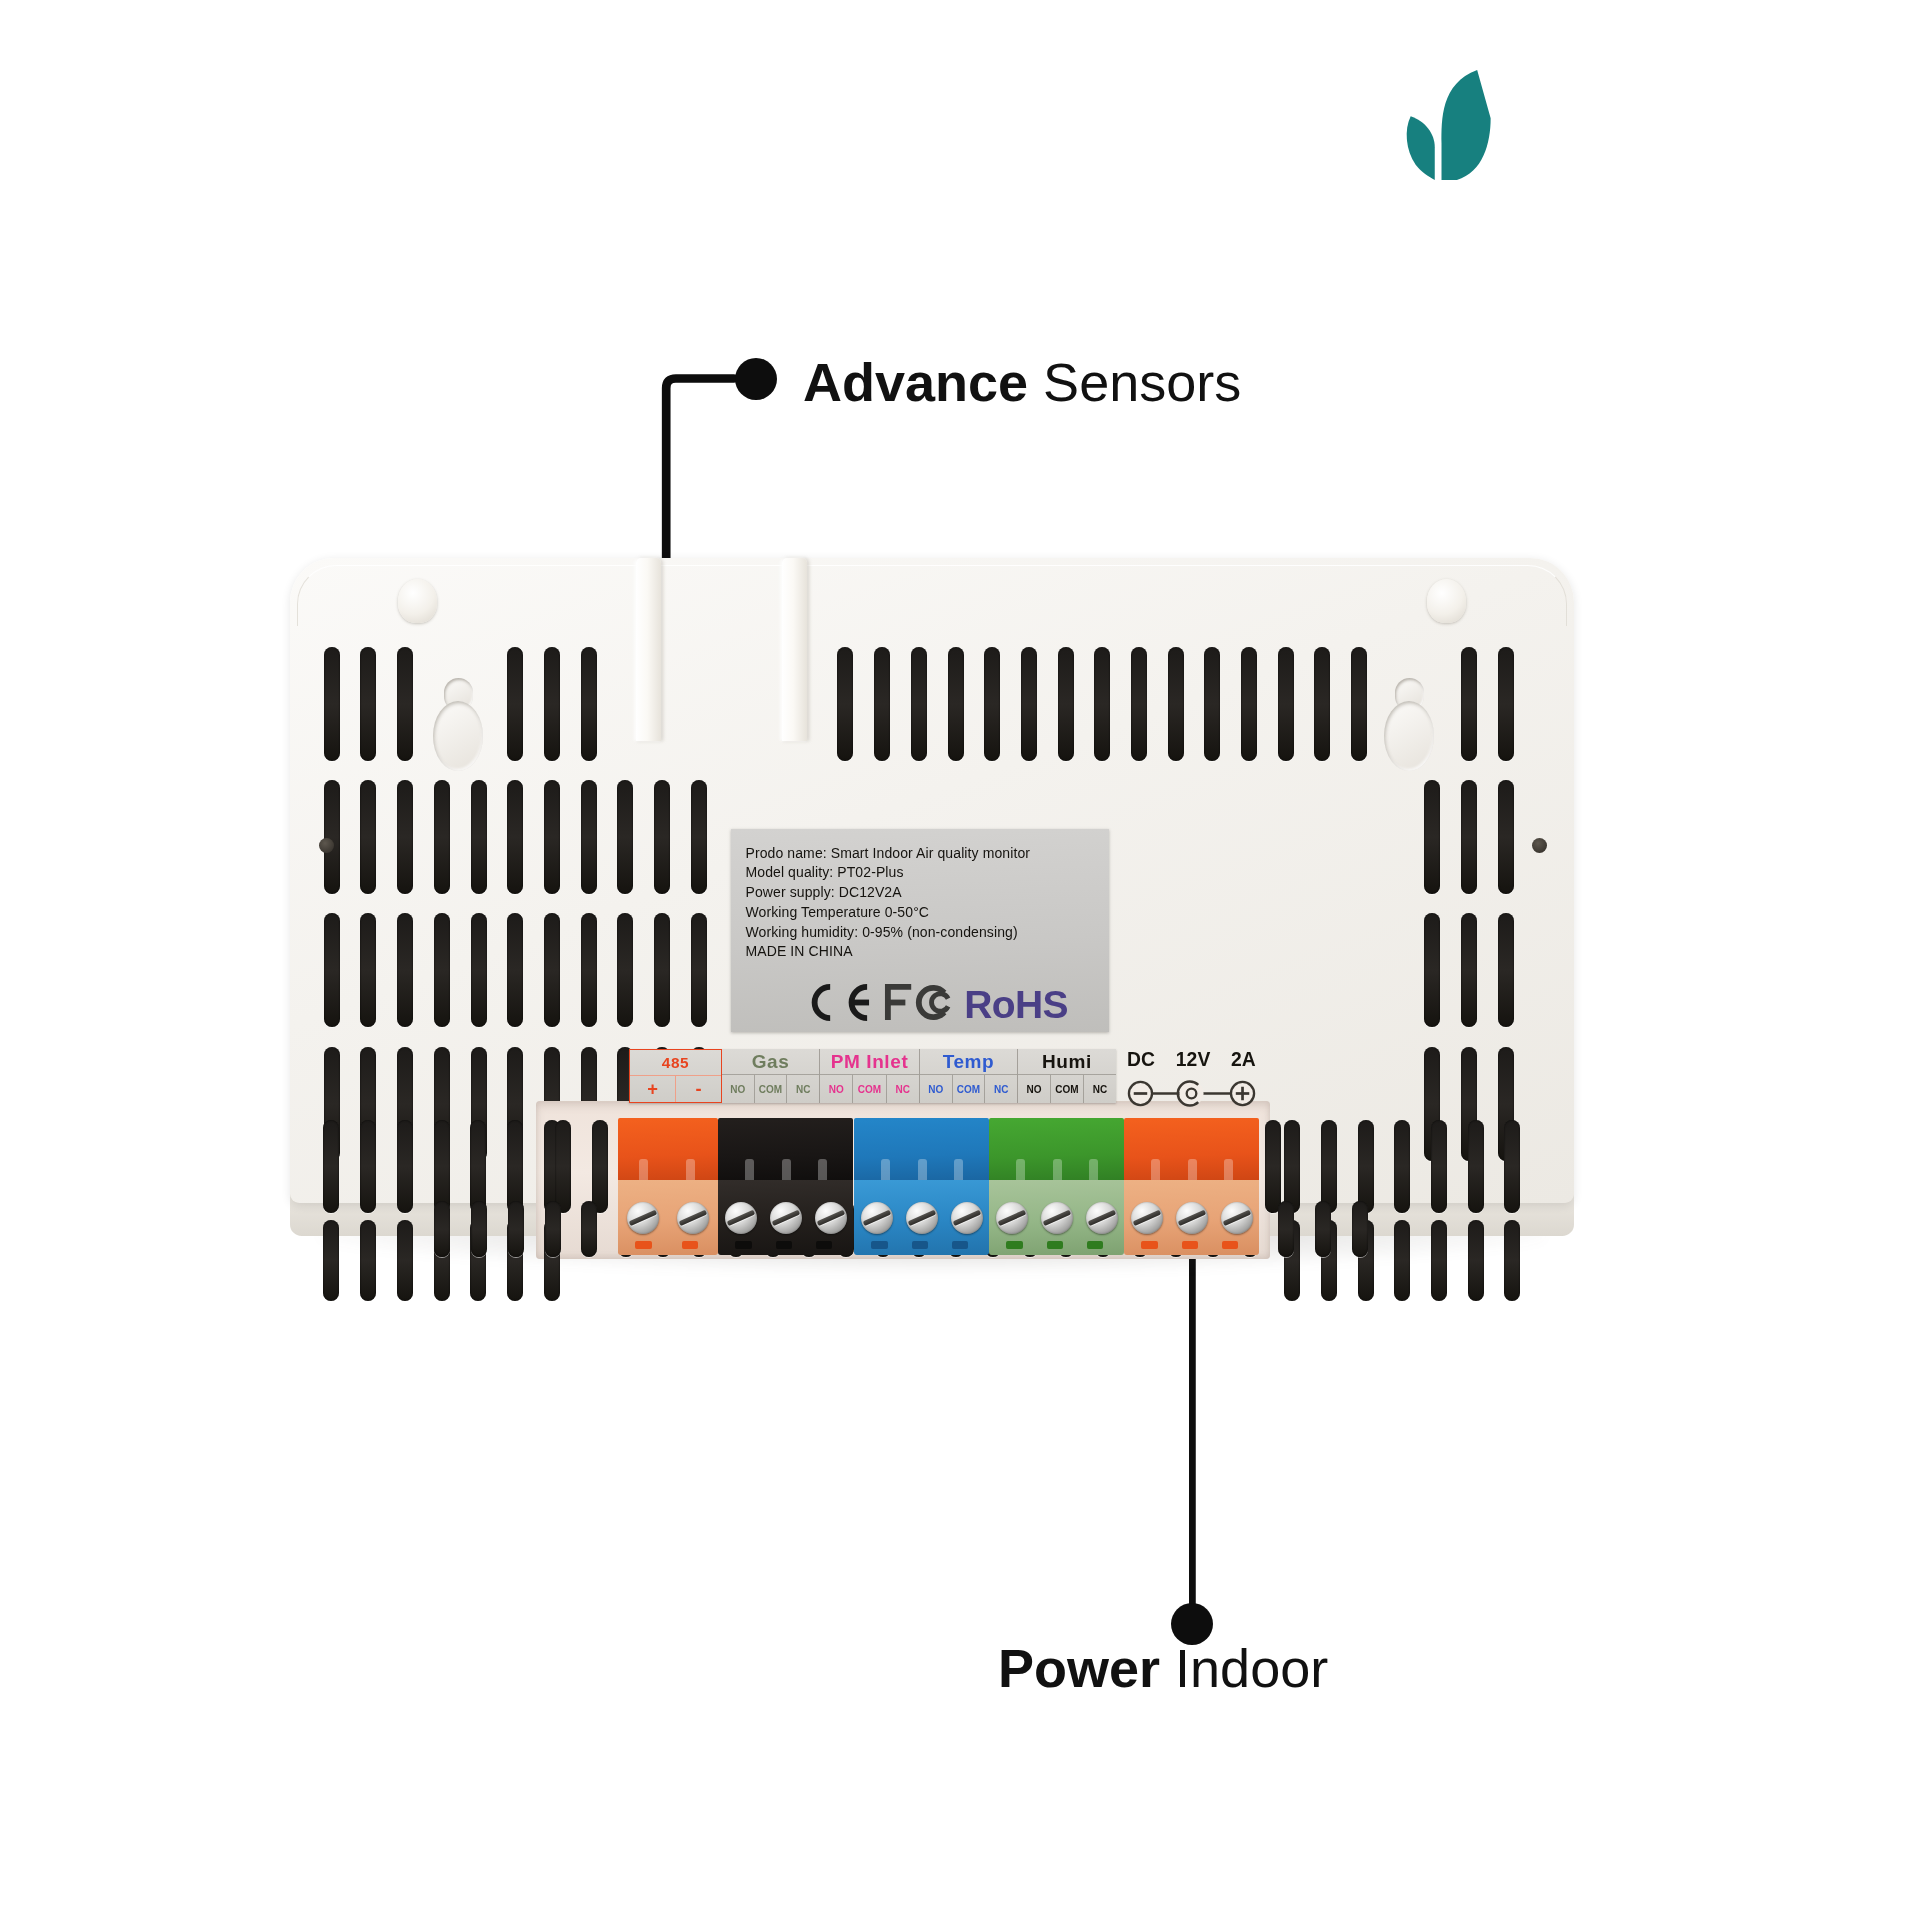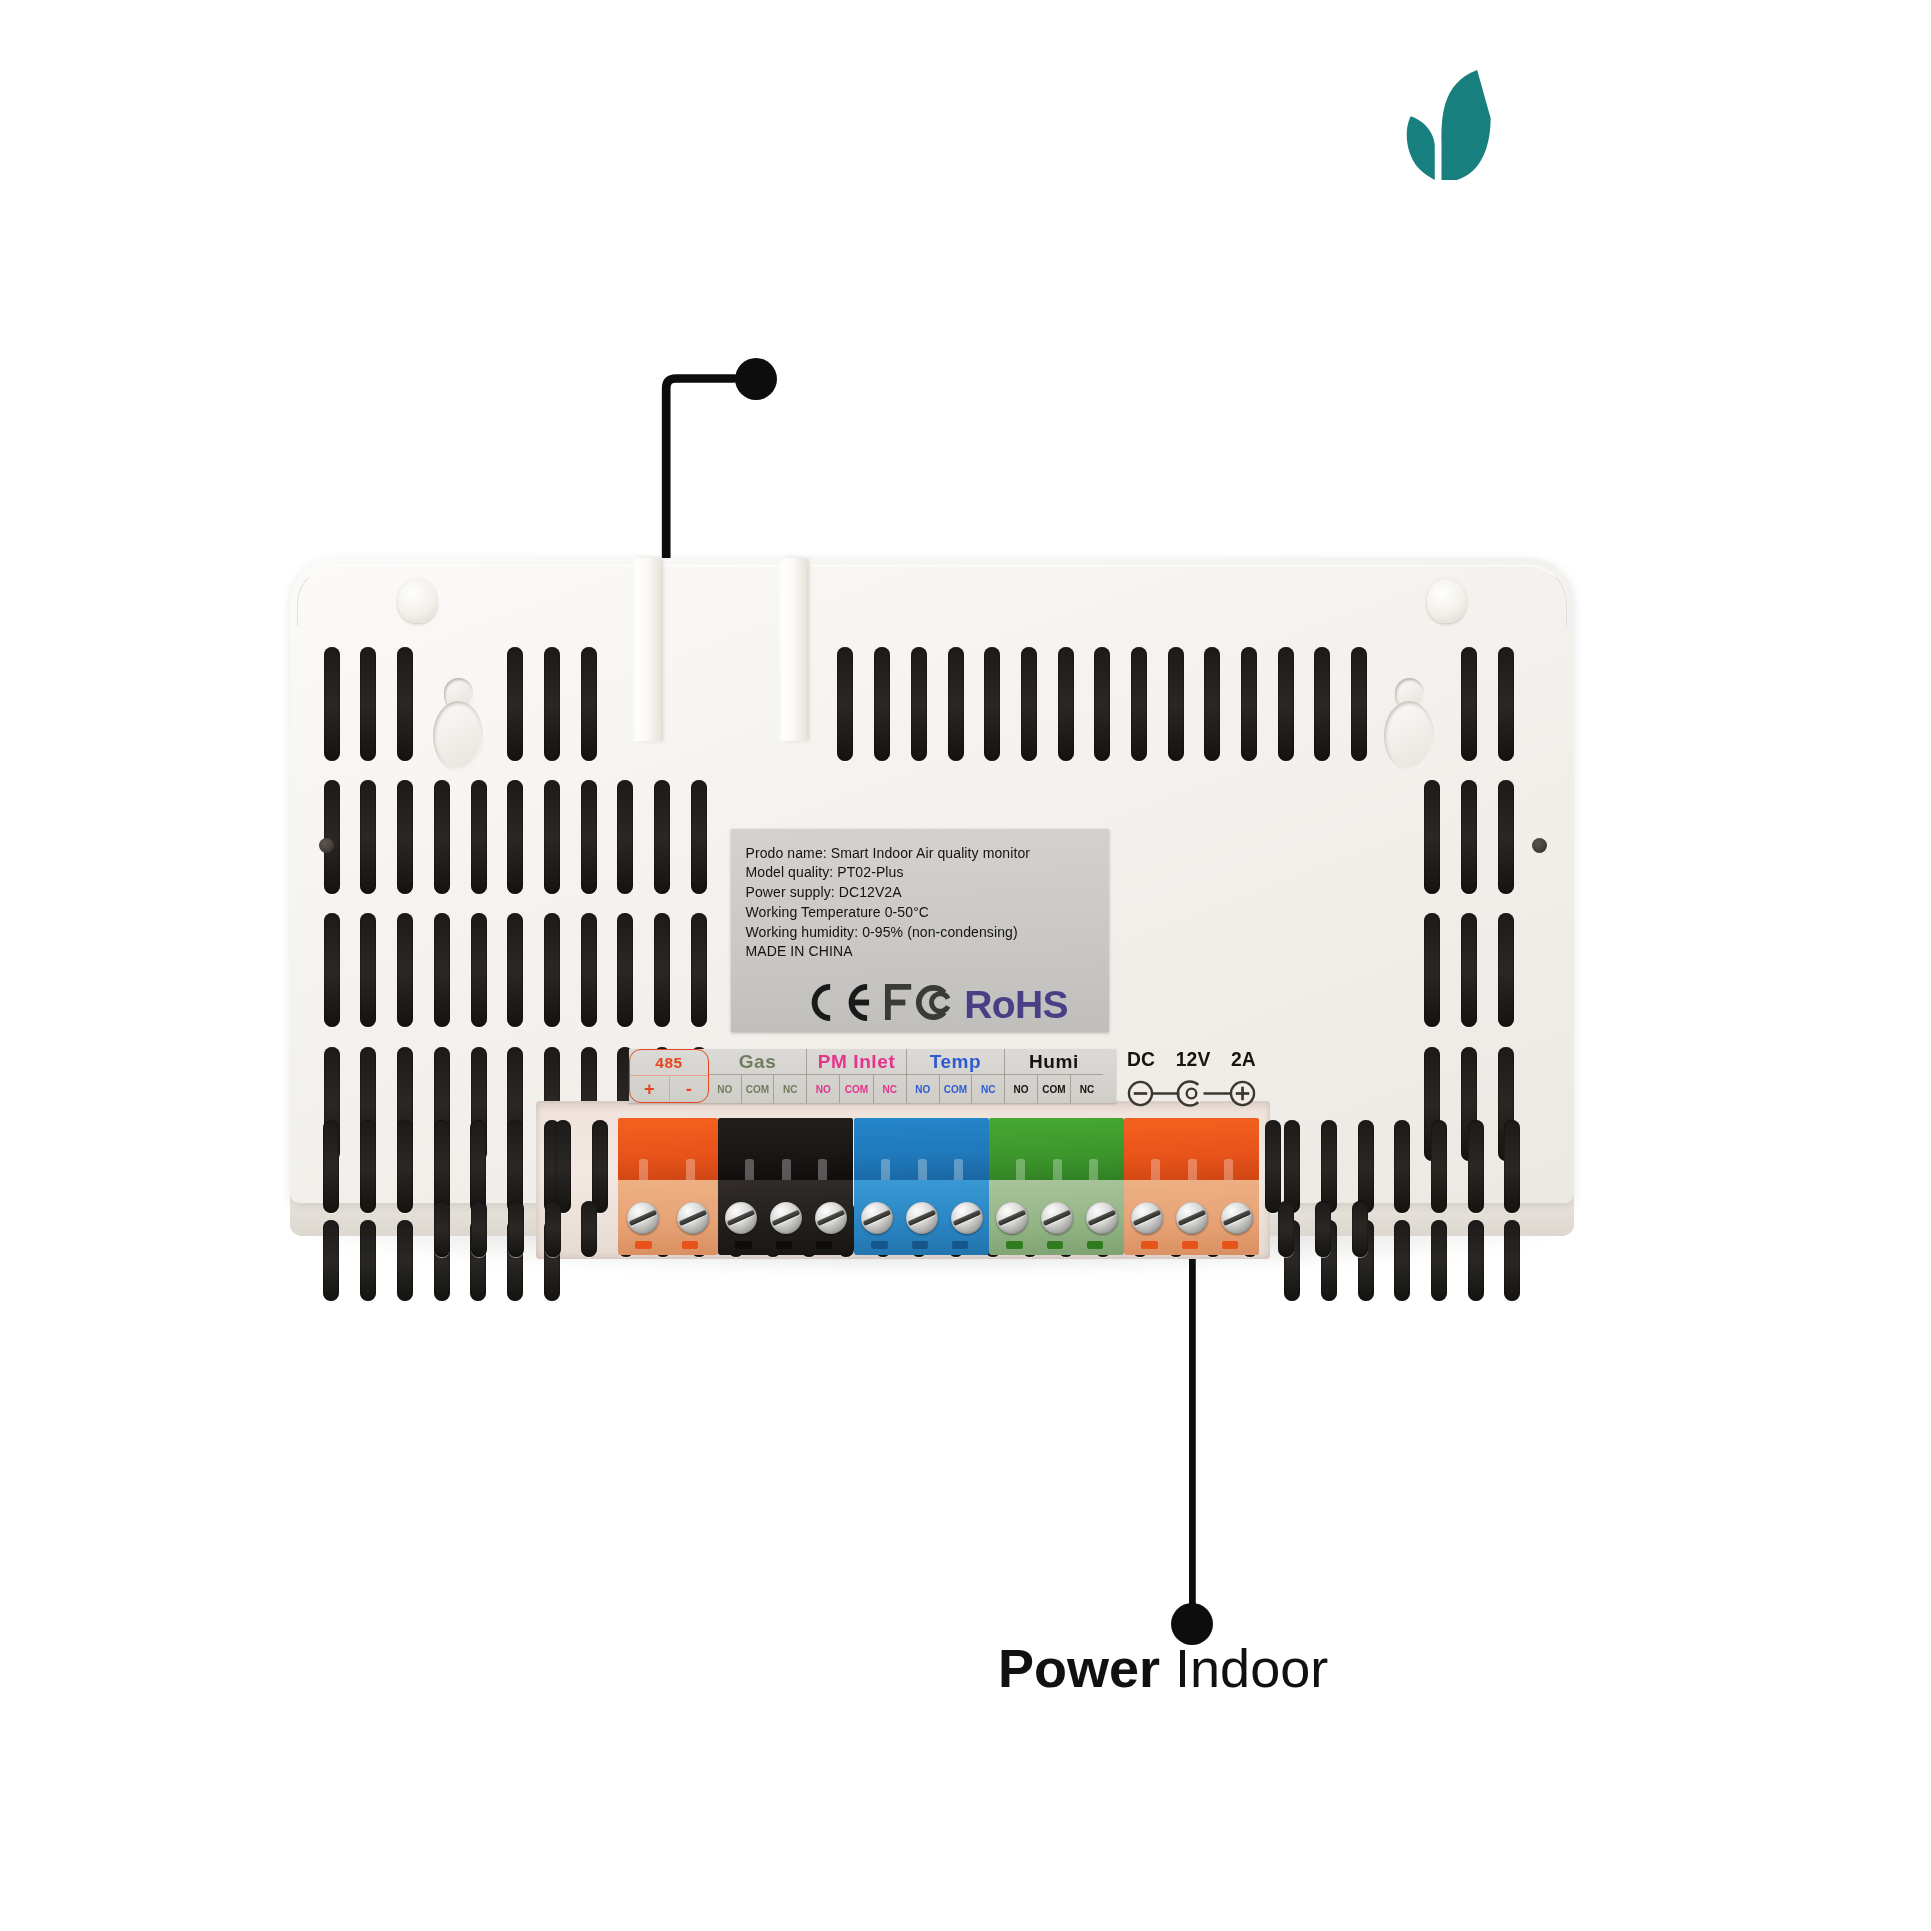--- a/index.html
+++ b/index.html
@@ -192,20 +192,23 @@
   </div>
 
   <svg id="leaders" viewBox="0 0 2000 2000" width="1931" height="1931">
     <path d="M760 392 L700 392 Q690 392 690 402 L690 930" fill="none" stroke="#0d0d0d" stroke-width="9" stroke-linecap="round"></path>
     <path d="M1235 1122 L1235 1680" fill="none" stroke="#0d0d0d" stroke-width="7" stroke-linecap="round"></path>
   </svg>
 
   <div class="dot" style="left:735px; top:358px;"></div>
   <div class="dot" style="left:1171px; top:1603px;"></div>
 
+  <div class="callout-label" id="label-sensors">
+    <span class="strong">Advance</span><span class="light"> Sensors</span>
+  </div>
   <div class="callout-label" id="label-power">
     <span class="strong">Power</span><span class="light"> Indoor</span>
   </div>
 
   <div id="shadow"></div>
   <div id="skirt"></div>
   <div id="device">
     <div class="shell"></div>
     <div id="vent-layer">
         <div class="vent" style="left: 34px; top: 89px; height: 114px;"></div>
@@ -372,21 +375,21 @@
         <path d="M4 38 L4 4 L28 4" fill="none" stroke="#3a3a38" stroke-width="6"></path>
         <rect x="4" y="17" width="18" height="6" fill="#3a3a38"></rect>
         <path d="M62 10 A15 15 0 1 0 62 30" fill="none" stroke="#3a3a38" stroke-width="6"></path>
         <path d="M66 16 A9 9 0 1 0 66 24" fill="none" stroke="#3a3a38" stroke-width="5"></path>
       </svg>
       <div class="rohs">RoHS</div>
     </div>
   </div>
 
   <div id="legend">
-    <div class="grp" id="grp485" style="width:80px;border-radius:12px;">
+    <div class="grp" id="grp485" style="width:93px;">
       <div class="gtitle">485</div>
       <div class="grow">
         <div class="gcell">+</div>
         <div class="gcell">-</div>
       </div>
     </div>
     <div class="grp" style="width:98px;">
       <div class="gtitle" style="color:#6f7d5e">Gas</div>
       <div class="grow">
         <div class="gcell" style="color:#6f7d5e">NO</div>

